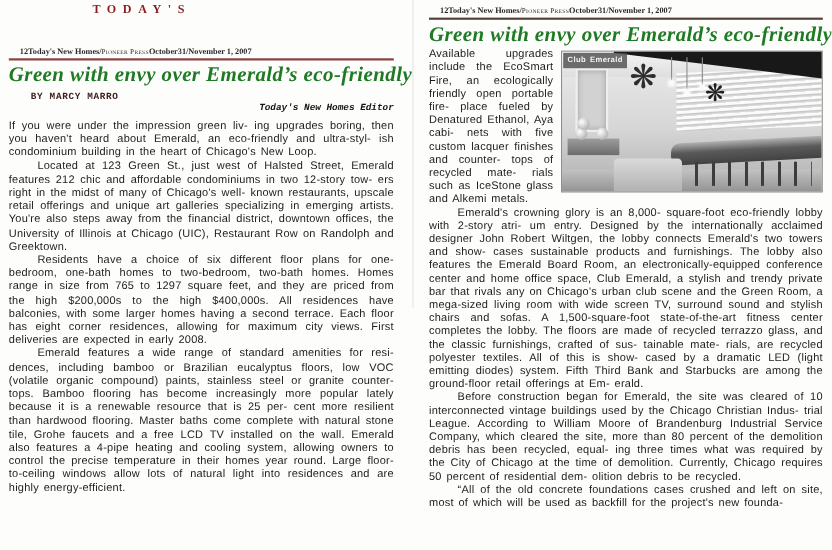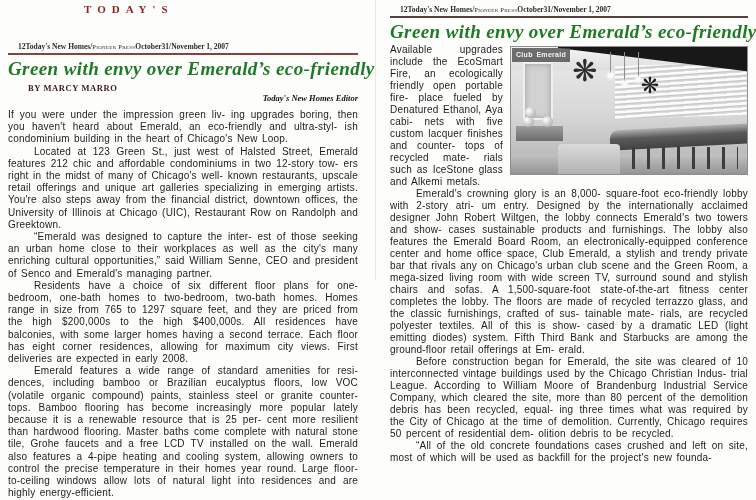--- a/index.html
+++ b/index.html
@@ -26,21 +26,21 @@
   .folio .pp{font-variant:small-caps;font-size:6.5px;font-weight:normal;letter-spacing:.3px;}
   .rule{height:0;border-top:2px solid #8a4040;margin:0 0 2px 0;}
   .page.right .rule{border-top-color:#55403c;}
 
   
   .headline{margin:3px 0 1px 0;text-align:center;font-family:"Liberation Serif",serif;
             font-style:italic;font-weight:bold;font-size:19px;letter-spacing:.4px;
             color:#1e7a24;white-space:nowrap;}
 
   
-  .byline-block{margin:3px 0 6px 20px;font-family:Liberation Serif, serif;}
+  .byline-block{margin:3px 0 6px 20px;font-family:Liberation Mono, monospace;}
   .byline{font-weight:bold;font-size:8.5px;letter-spacing:.6px;color:#3f2020;}
   .byline-title{font-weight:bold;font-style:italic;font-size:8.5px;color:#141414;text-align:right;}
 
   
   .body{font-size:10px;line-height:12.2px;text-align:justify;
         letter-spacing:.2px;word-spacing:1.4px;color:#1c1c1c;}
   .body p{margin:0;text-indent:26px;}
   .body p.noindent{text-indent:0;}
   .page.right .body{line-height:12px;}
 
@@ -93,21 +93,20 @@
     </div>
     <div class="rule"></div>
     <div class="headline">Green with envy over Emerald’s eco-friendly living</div>
     <div class="byline-block">
       <div class="byline">BY MARCY MARRO</div>
       <div class="byline-title">Today's New Homes Editor</div>
     </div>
     <div class="body">
       <p class="noindent">If you were under the impression green liv- ing upgrades boring, then you haven't heard about Emerald, an eco-friendly and ultra-styl- ish condominium building in the heart of Chicago's New Loop.</p>
       <p>Located at 123 Green St., just west of Halsted Street, Emerald features 212 chic and affordable condominiums in two 12-story tow- ers right in the midst of many of Chicago's well- known restaurants, upscale retail offerings and unique art galleries specializing in emerging artists. You're also steps away from the financial district, downtown offices, the University of Illinois at Chicago (UIC), Restaurant Row on Randolph and Greektown.</p>
-      <p>“Emerald was designed to capture the inter- est of those seeking an urban home close to their workplaces as well as the city's many enriching cultural opportunities,” said William Senne, CEO and president of Senco and Emerald's managing partner.</p>
       <p>Residents have a choice of six different floor plans for one-bedroom, one-bath homes to two-bedroom, two-bath homes. Homes range in size from 765 to 1297 square feet, and they are priced from the high $200,000s to the high $400,000s. All residences have balconies, with some larger homes having a second terrace. Each floor has eight corner residences, allowing for maximum city views. First deliveries are expected in early 2008.</p>
       <p>Emerald features a wide range of standard amenities for resi- dences, including bamboo or Brazilian eucalyptus floors, low VOC (volatile organic compound) paints, stainless steel or granite counter- tops. Bamboo flooring has become increasingly more popular lately because it is a renewable resource that is 25 per- cent more resilient than hardwood flooring. Master baths come complete with natural stone tile, Grohe faucets and a free LCD TV installed on the wall. Emerald also features a 4-pipe heating and cooling system, allowing owners to control the precise temperature in their homes year round. Large floor-to-ceiling windows allow lots of natural light into residences and are highly energy-efficient.</p>
     </div>
   </div>
 
   <div class="page right">
     <div class="folio">
       <span>12</span>
       <span class="center"><span>Today's New Homes/</span><span class="pp">Pioneer Press</span></span>
       <span>October31/November 1, 2007</span>

